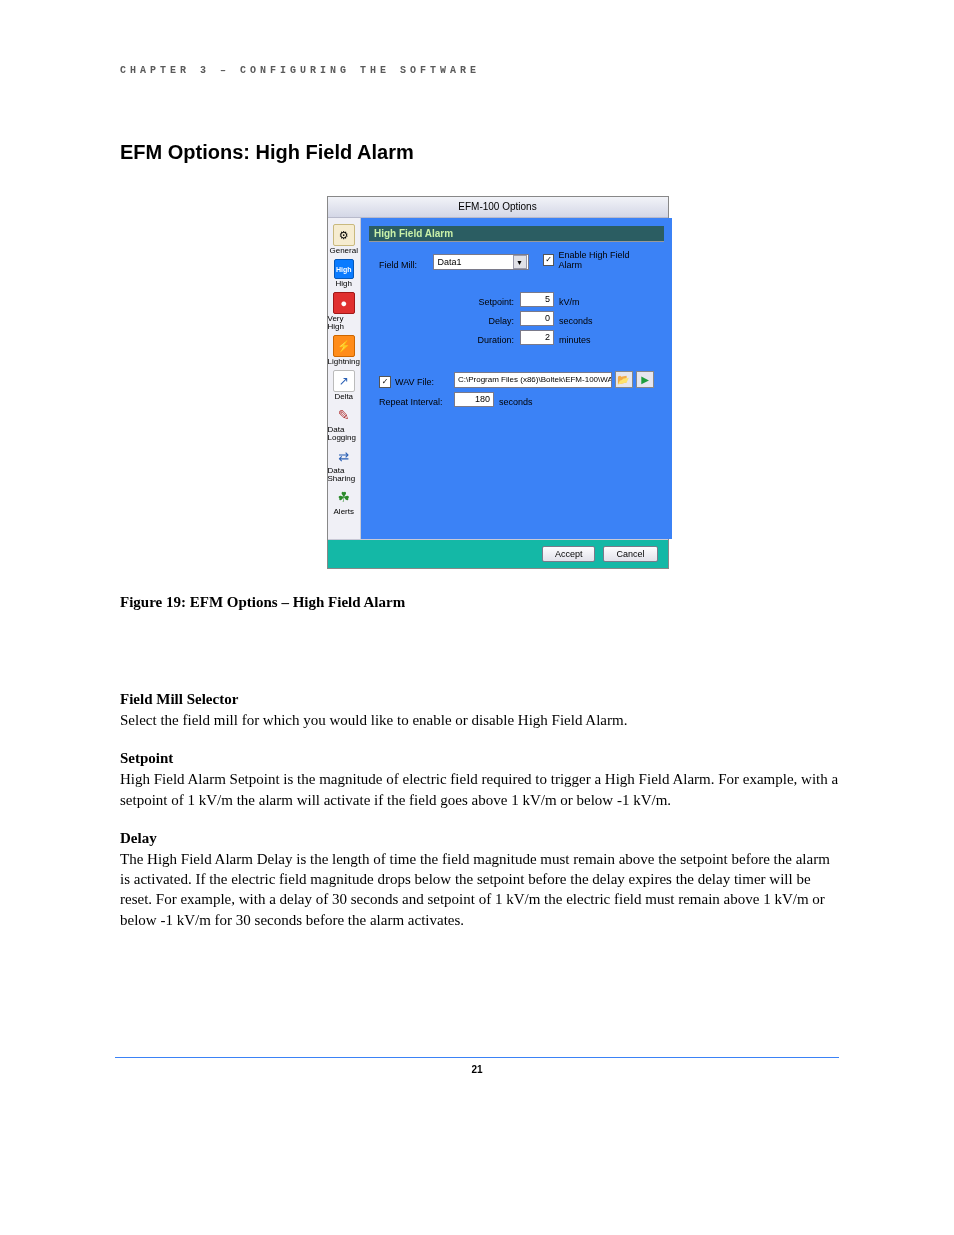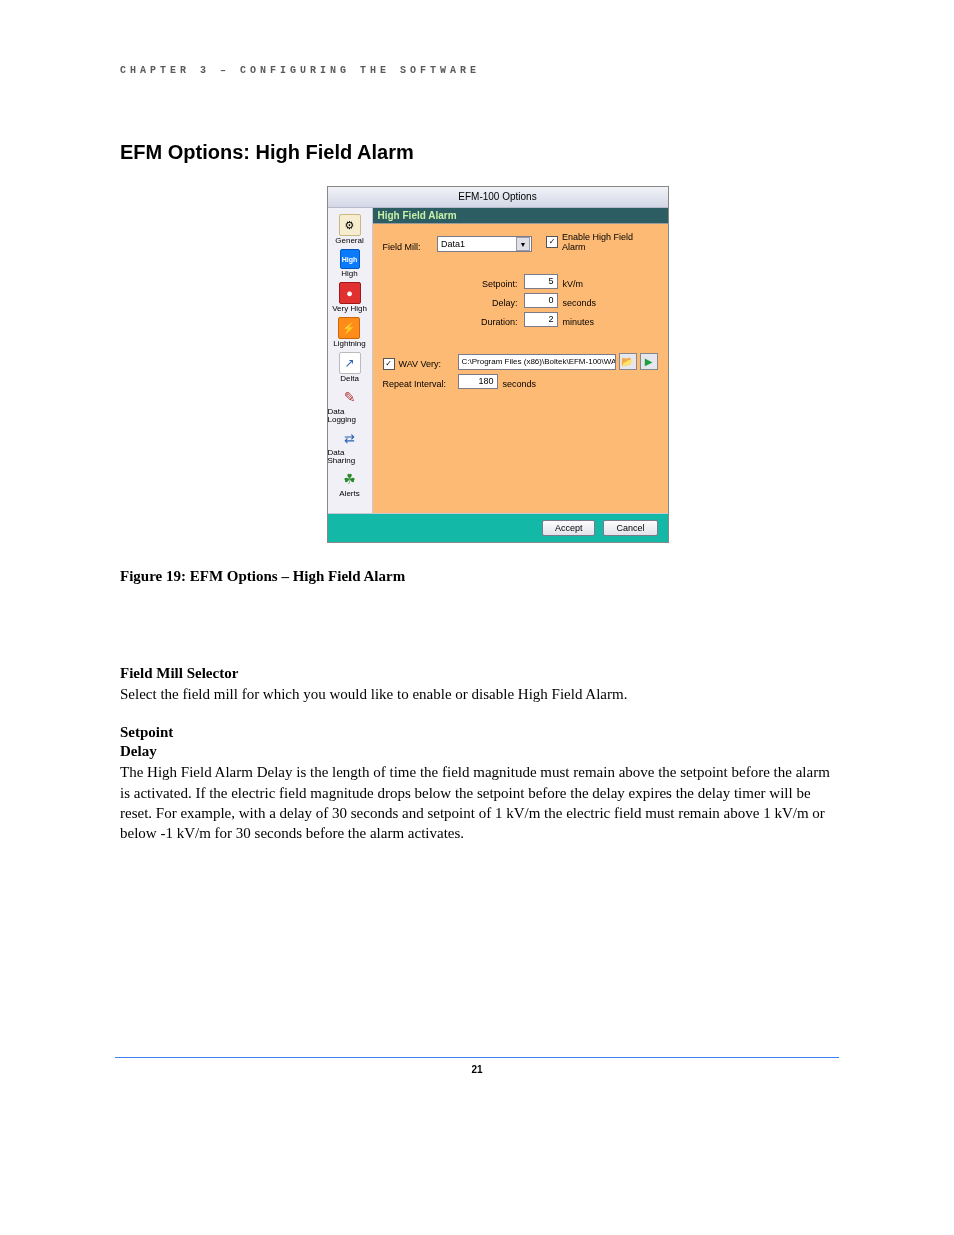--- a/index.html
+++ b/index.html
@@ -21,21 +21,21 @@
     font-weight: bold;
     font-size: 10px;
     letter-spacing: 4px;
     color: #5a5a5a;
     margin-bottom: 65px;
   }
   .section-title {
     font-family: Arial, Helvetica, sans-serif;
     font-weight: 900;
     font-size: 20px;
-    margin-bottom: 22px;
+    margin-bottom: 32px;
   }
   .dialog-wrap {
     display: flex;
     justify-content: center;
     margin-bottom: 25px;
   }
   .dialog {
     width: 340px;
     border: 1px solid #888;
     background: #e6e8f0;
@@ -86,22 +86,22 @@
   .ico-general { background: #f6ecd0; border:1px solid #c9b97e; font-size:11px; }
   .ico-high { background:#0a7bff; color:#fff; font-size:7px; font-weight:bold; border:1px solid #0557b8; padding:0 2px; box-sizing:border-box; }
   .ico-vhigh { background:#e03030; color:#fff; font-size:11px; border:1px solid #a01818; }
   .ico-lightning { background:#ff8c1a; color:#fff; font-size:11px; border:1px solid #cc6600; }
   .ico-delta { background:#fff; border:1px solid #bbb; color:#2b60b5; font-size:12px; }
   .ico-log { color:#b03030; font-size:14px; }
   .ico-share { color:#2b60b5; font-size:13px; }
   .ico-alerts { color:#2a8a2a; font-size:14px; }
   .content {
     flex: 1;
-    padding: 0;
-    background: #fdba74;
+    padding: 8px;
+    background: #3b82f6;
   }
   .panel-header {
     background: #2b5d62;
     color: #c9f0a8;
     font-weight: bold;
     font-size: 10px;
     padding: 2px 5px;
     border-bottom: 1px solid #999;
   }
   .panel {
@@ -323,21 +323,21 @@
               <div class="label-r">Duration:</div>
               <div class="num-input">2</div>
               <div class="unit">minutes</div>
             </div>
 
             <div style="height:22px"></div>
 
             <div class="row">
               <div style="display:flex;align-items:center;width:75px;">
                 <span class="chk">✓</span>
-                <span>WAV Very:</span>
+                <span>WAV File:</span>
               </div>
               <div class="text-input">C:\Program Files (x86)\Boltek\EFM-100\WAV\</div>
               <div class="ico-btn">
                 <span style="color:#c78a1e;">📂</span>
               </div>
               <div class="ico-btn">
                 <span style="color:#1e9e3e;">▶</span>
               </div>
             </div>
 
@@ -357,20 +357,21 @@
     </div>
   </div>
 
   <div class="figure-caption">Figure 19:  EFM Options – High Field Alarm</div>
 
   <div class="body-text">
     <h4>Field Mill Selector</h4>
     <p>Select the field mill for which you would like to enable or disable High Field Alarm.</p>
 
     <h4>Setpoint</h4>
+    <p>High Field Alarm Setpoint is the magnitude of electric field required to trigger a High Field Alarm. For example, with a setpoint of 1 kV/m the alarm will activate if the field goes above 1 kV/m or below -1 kV/m.</p>
 
     <h4>Delay</h4>
     <p>The High Field Alarm Delay is the length of time the field magnitude must remain above the setpoint before the alarm is activated.  If the electric field magnitude drops below the setpoint before the delay expires the delay timer will be reset.  For example, with a delay of 30 seconds and setpoint of 1 kV/m the electric field must remain above 1 kV/m or below -1 kV/m for 30 seconds before the alarm activates.</p>
   </div>
 
   <div class="page-footer">
     <span>21</span>
   </div>
 </div>
 

